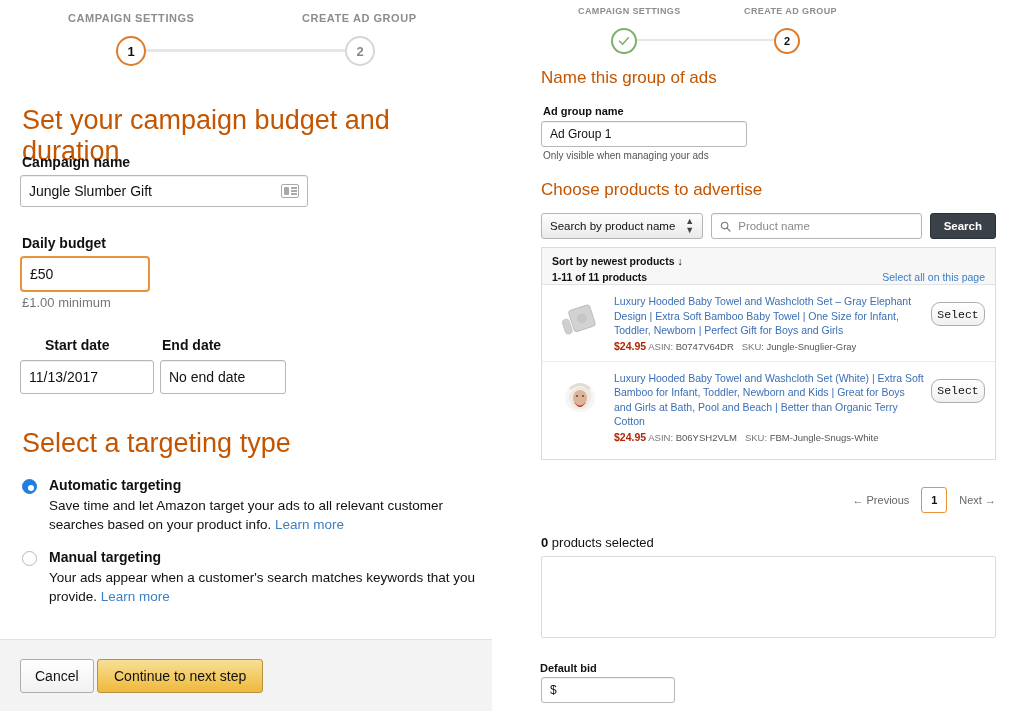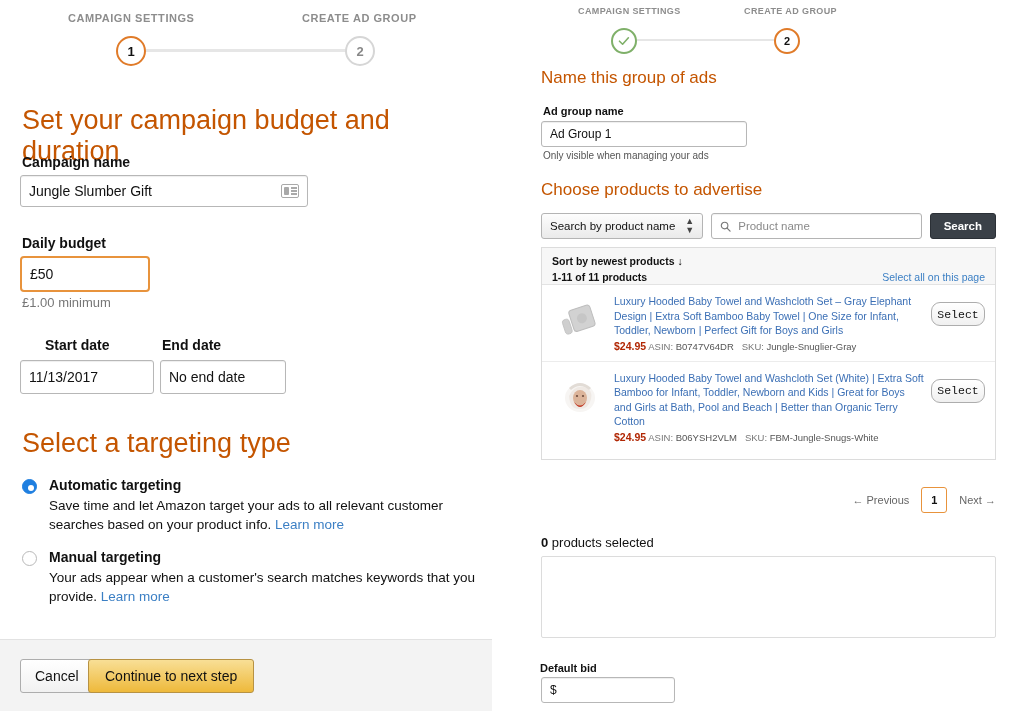--- a/index.html
+++ b/index.html
@@ -257,21 +257,21 @@
         <div class="radio-title">Automatic targeting</div>
         <div class="radio-desc" style="margin-top:3px;">
           <span>Save time and let Amazon target your ads to all relevant customer searches based on your product info.</span>
           <a class="link" href="#">Learn more</a>
         </div>
       </div>
     </div>
 
     <div class="footer-bar">
       <div class="btn btn-cancel" style="position:absolute;left:20px;top:19px;">Cancel</div>
-      <div class="btn btn-continue" style="position:absolute;left:88px;top:19px;">Continue to next step</div>
+      <div class="btn btn-continue" style="position:absolute;left:97px;top:19px;">Continue to next step</div>
     </div>
   </div>
 
   <div class="panel-right">
 
     <div class="stepper" style="position:absolute;left:0;top:6px;width:512px;">
       <div class="step-labels">
         <div class="step-label r-lbl1">CAMPAIGN SETTINGS</div>
         <div class="step-label r-lbl2">CREATE AD GROUP</div>
       </div>

